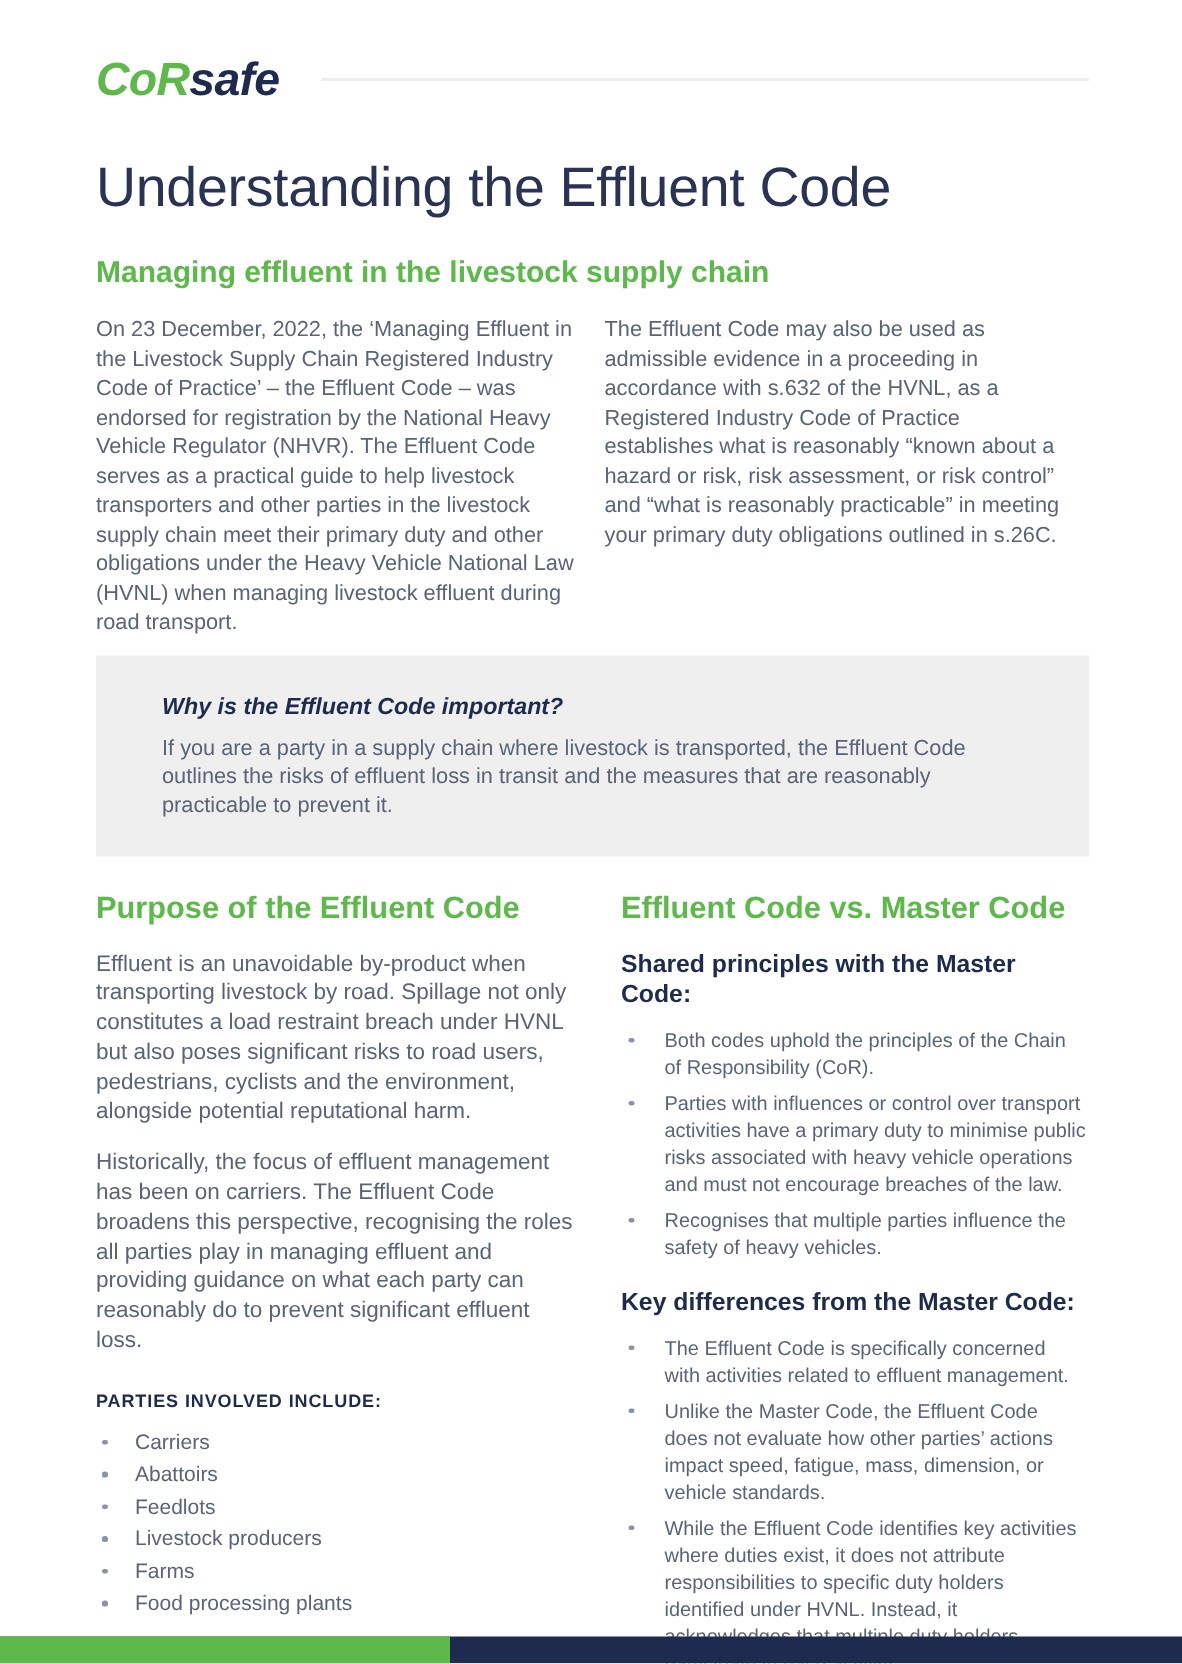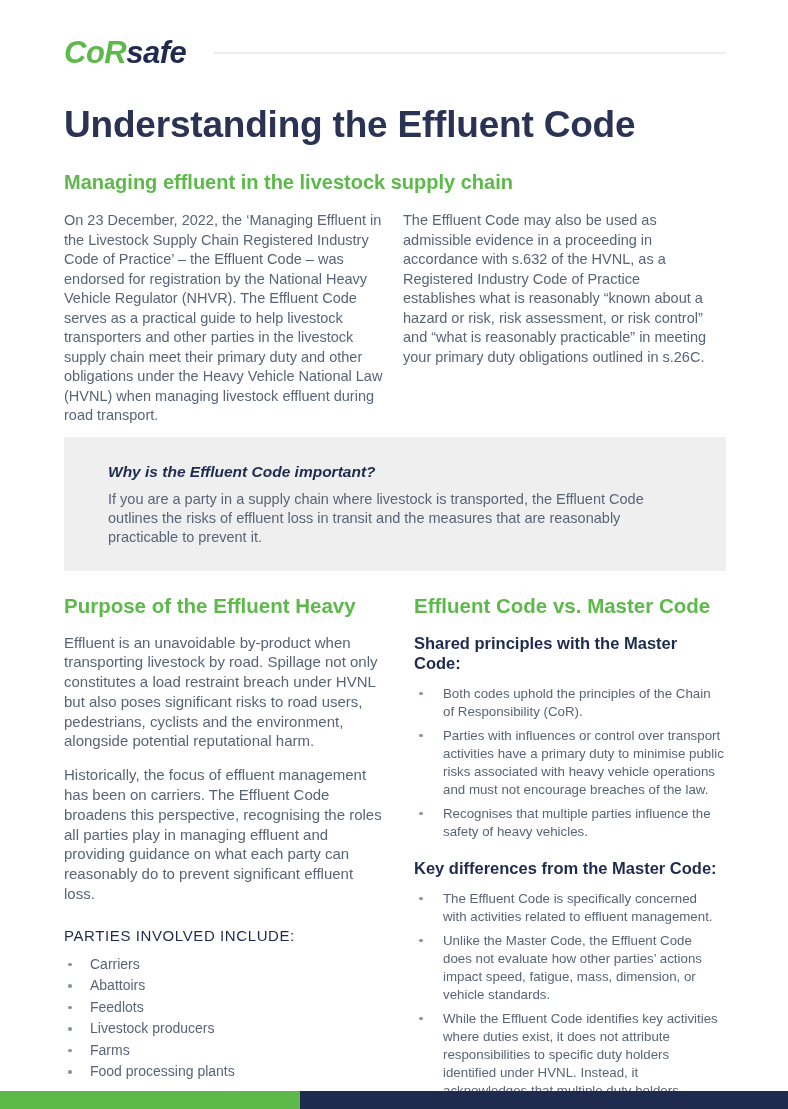--- a/index.html
+++ b/index.html
@@ -13,37 +13,37 @@
   .inner{padding:0 62px 0 64px;}
 
   
   .header{display:flex;align-items:center;margin-top:33px;height:40px;}
   .logo{font-style:italic;font-weight:800;font-size:31px;letter-spacing:-0.5px;white-space:nowrap;}
   .logo .cor{color:var(--green);}
   .logo .safe{color:var(--navy);}
   .header-rule{flex:1;height:2px;background:var(--divider);margin-left:28px;}
 
   
-  .doc-title{margin-top:31px;font-size:37px;font-weight:700;color:#2a3354;letter-spacing:-0.2px;}
+  .doc-title{margin-top:31px;font-size:37px;font-weight:400;color:#2a3354;letter-spacing:-0.2px;}
   .doc-subtitle{margin-top:25px;font-size:20px;font-weight:700;color:var(--green);}
 
   
   .intro{display:grid;grid-template-columns:324px 310px;column-gap:15px;margin-top:17px;}
   .intro p{font-size:14.5px;line-height:19.5px;color:var(--body);}
 
   
   .callout{margin-top:11px;background:var(--callout);padding:26px 44px 24px 44px;}
   .callout h3{font-size:15.5px;font-weight:700;font-style:italic;color:var(--navy);}
   .callout p{margin-top:9px;font-size:14.5px;line-height:19px;color:var(--body);max-width:600px;}
 
   
   .sections{display:grid;grid-template-columns:324px 310px;column-gap:26px;margin-top:22px;}
   h2.section-heading{font-size:20.5px;font-weight:700;color:var(--green);line-height:26px;}
   .col-left p.body{margin-top:14px;font-size:15px;line-height:19.8px;color:var(--body);}
-  .parties-heading{margin-top:23px;font-size:15px;font-weight:400;letter-spacing:0.6px;color:var(--navy);}
+  .parties-heading{margin-top:23px;font-size:12px;font-weight:700;letter-spacing:0.6px;color:var(--navy);}
   ul.plain{list-style:none;margin-top:10px;}
   ul.parties li{position:relative;padding-left:26px;font-size:14px;line-height:21.5px;color:var(--body);}
   ul.parties li::before{content:"";position:absolute;left:4px;top:9px;width:3.5px;height:3.5px;border-radius:50%;background:var(--bullet);}
 
   .sub-heading{margin-top:14px;font-size:16.5px;font-weight:700;color:var(--navy);line-height:20px;}
   .sub-heading.second{margin-top:17px;}
   ul.points{list-style:none;margin-top:12px;}
   ul.points li{position:relative;padding-left:29px;font-size:13.3px;line-height:18px;color:var(--body);margin-bottom:6px;}
   ul.points li::before{content:"";position:absolute;left:5px;top:7px;width:3.5px;height:3.5px;border-radius:50%;background:var(--bullet);}
 
@@ -74,21 +74,21 @@
     </div>
 
     <div class="callout">
       <h3>Why is the Effluent Code important?</h3>
       <p>If you are a party in a supply chain where livestock is transported, the Effluent Code outlines the risks of effluent loss in transit and the measures that are reasonably practicable to prevent it.</p>
     </div>
 
     <div class="sections">
 
       <div class="col-left">
-        <h2 class="section-heading">Purpose of the Effluent Heavy</h2>
+        <h2 class="section-heading">Purpose of the Effluent Code</h2>
         <p class="body">Effluent is an unavoidable by-product when transporting livestock by road. Spillage not only constitutes a load restraint breach under HVNL but also poses significant risks to road users, pedestrians, cyclists and the environment, alongside potential reputational harm.</p>
         <p class="body">Historically, the focus of effluent management has been on carriers. The Effluent Code broadens this perspective, recognising the roles all parties play in managing effluent and providing guidance on what each party can reasonably do to prevent significant effluent loss.</p>
         <div class="parties-heading">PARTIES INVOLVED INCLUDE:</div>
         <ul class="plain parties">
           <li>Carriers</li>
           <li>Abattoirs</li>
           <li>Feedlots</li>
           <li>Livestock producers</li>
           <li>Farms</li>
           <li>Food processing plants</li>

